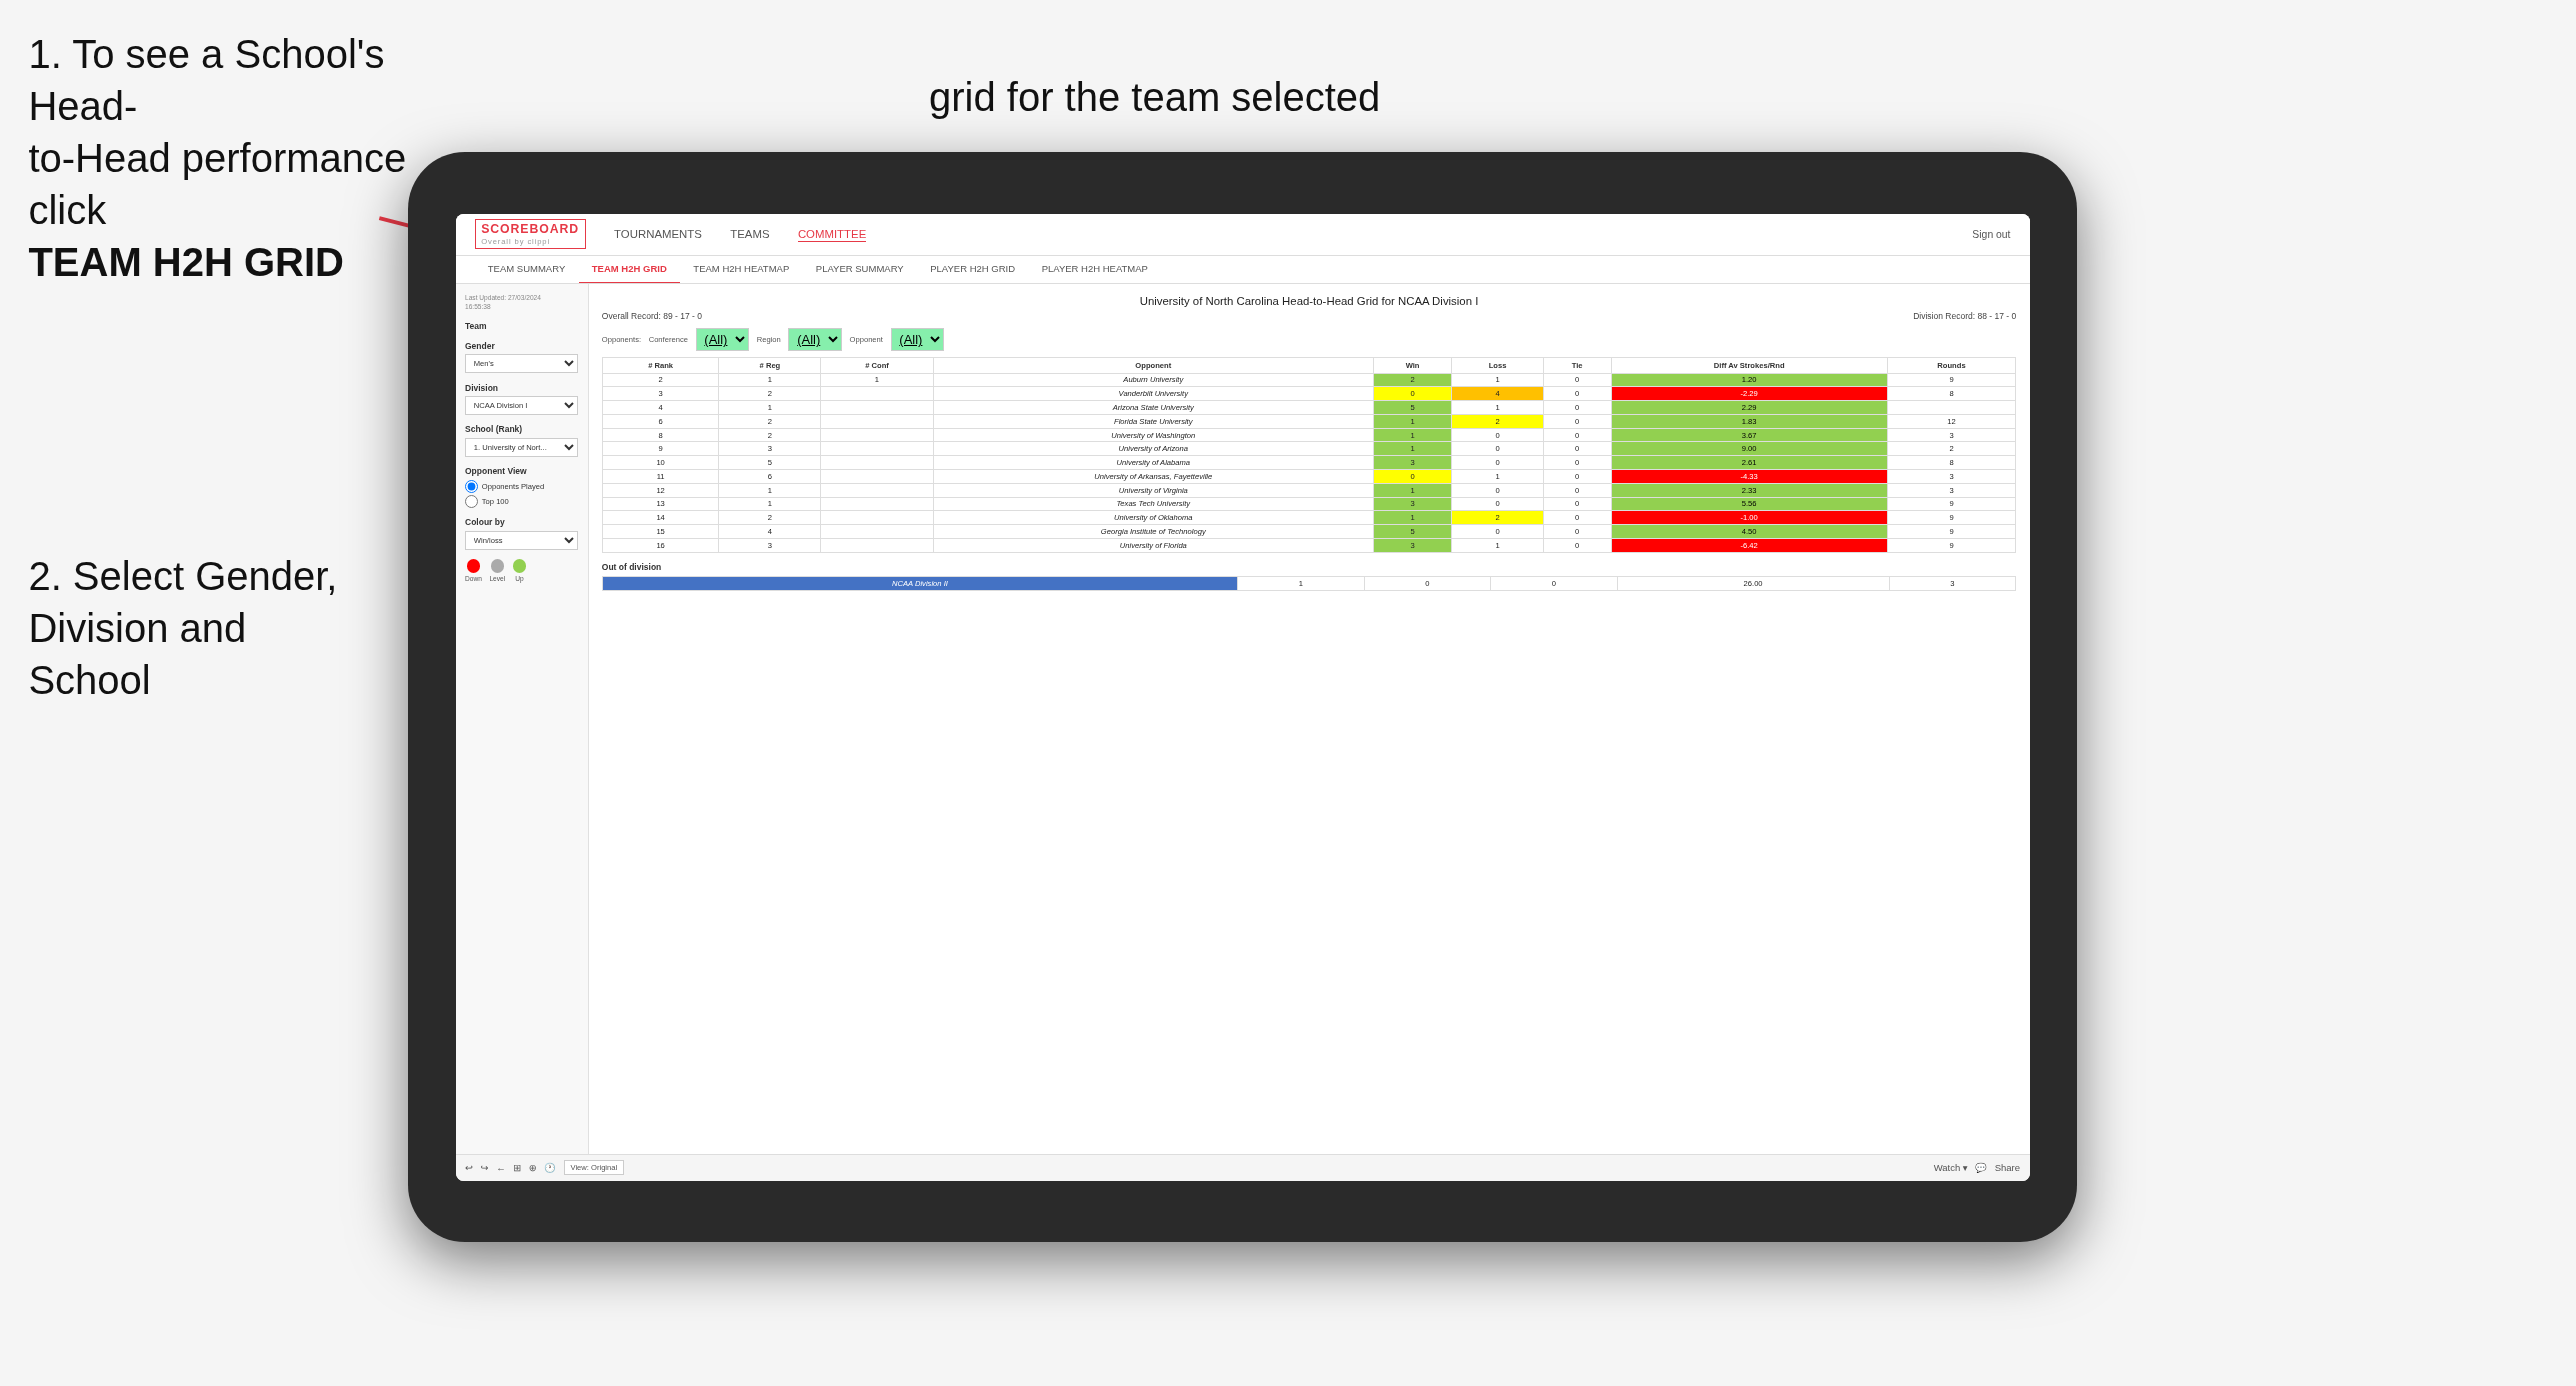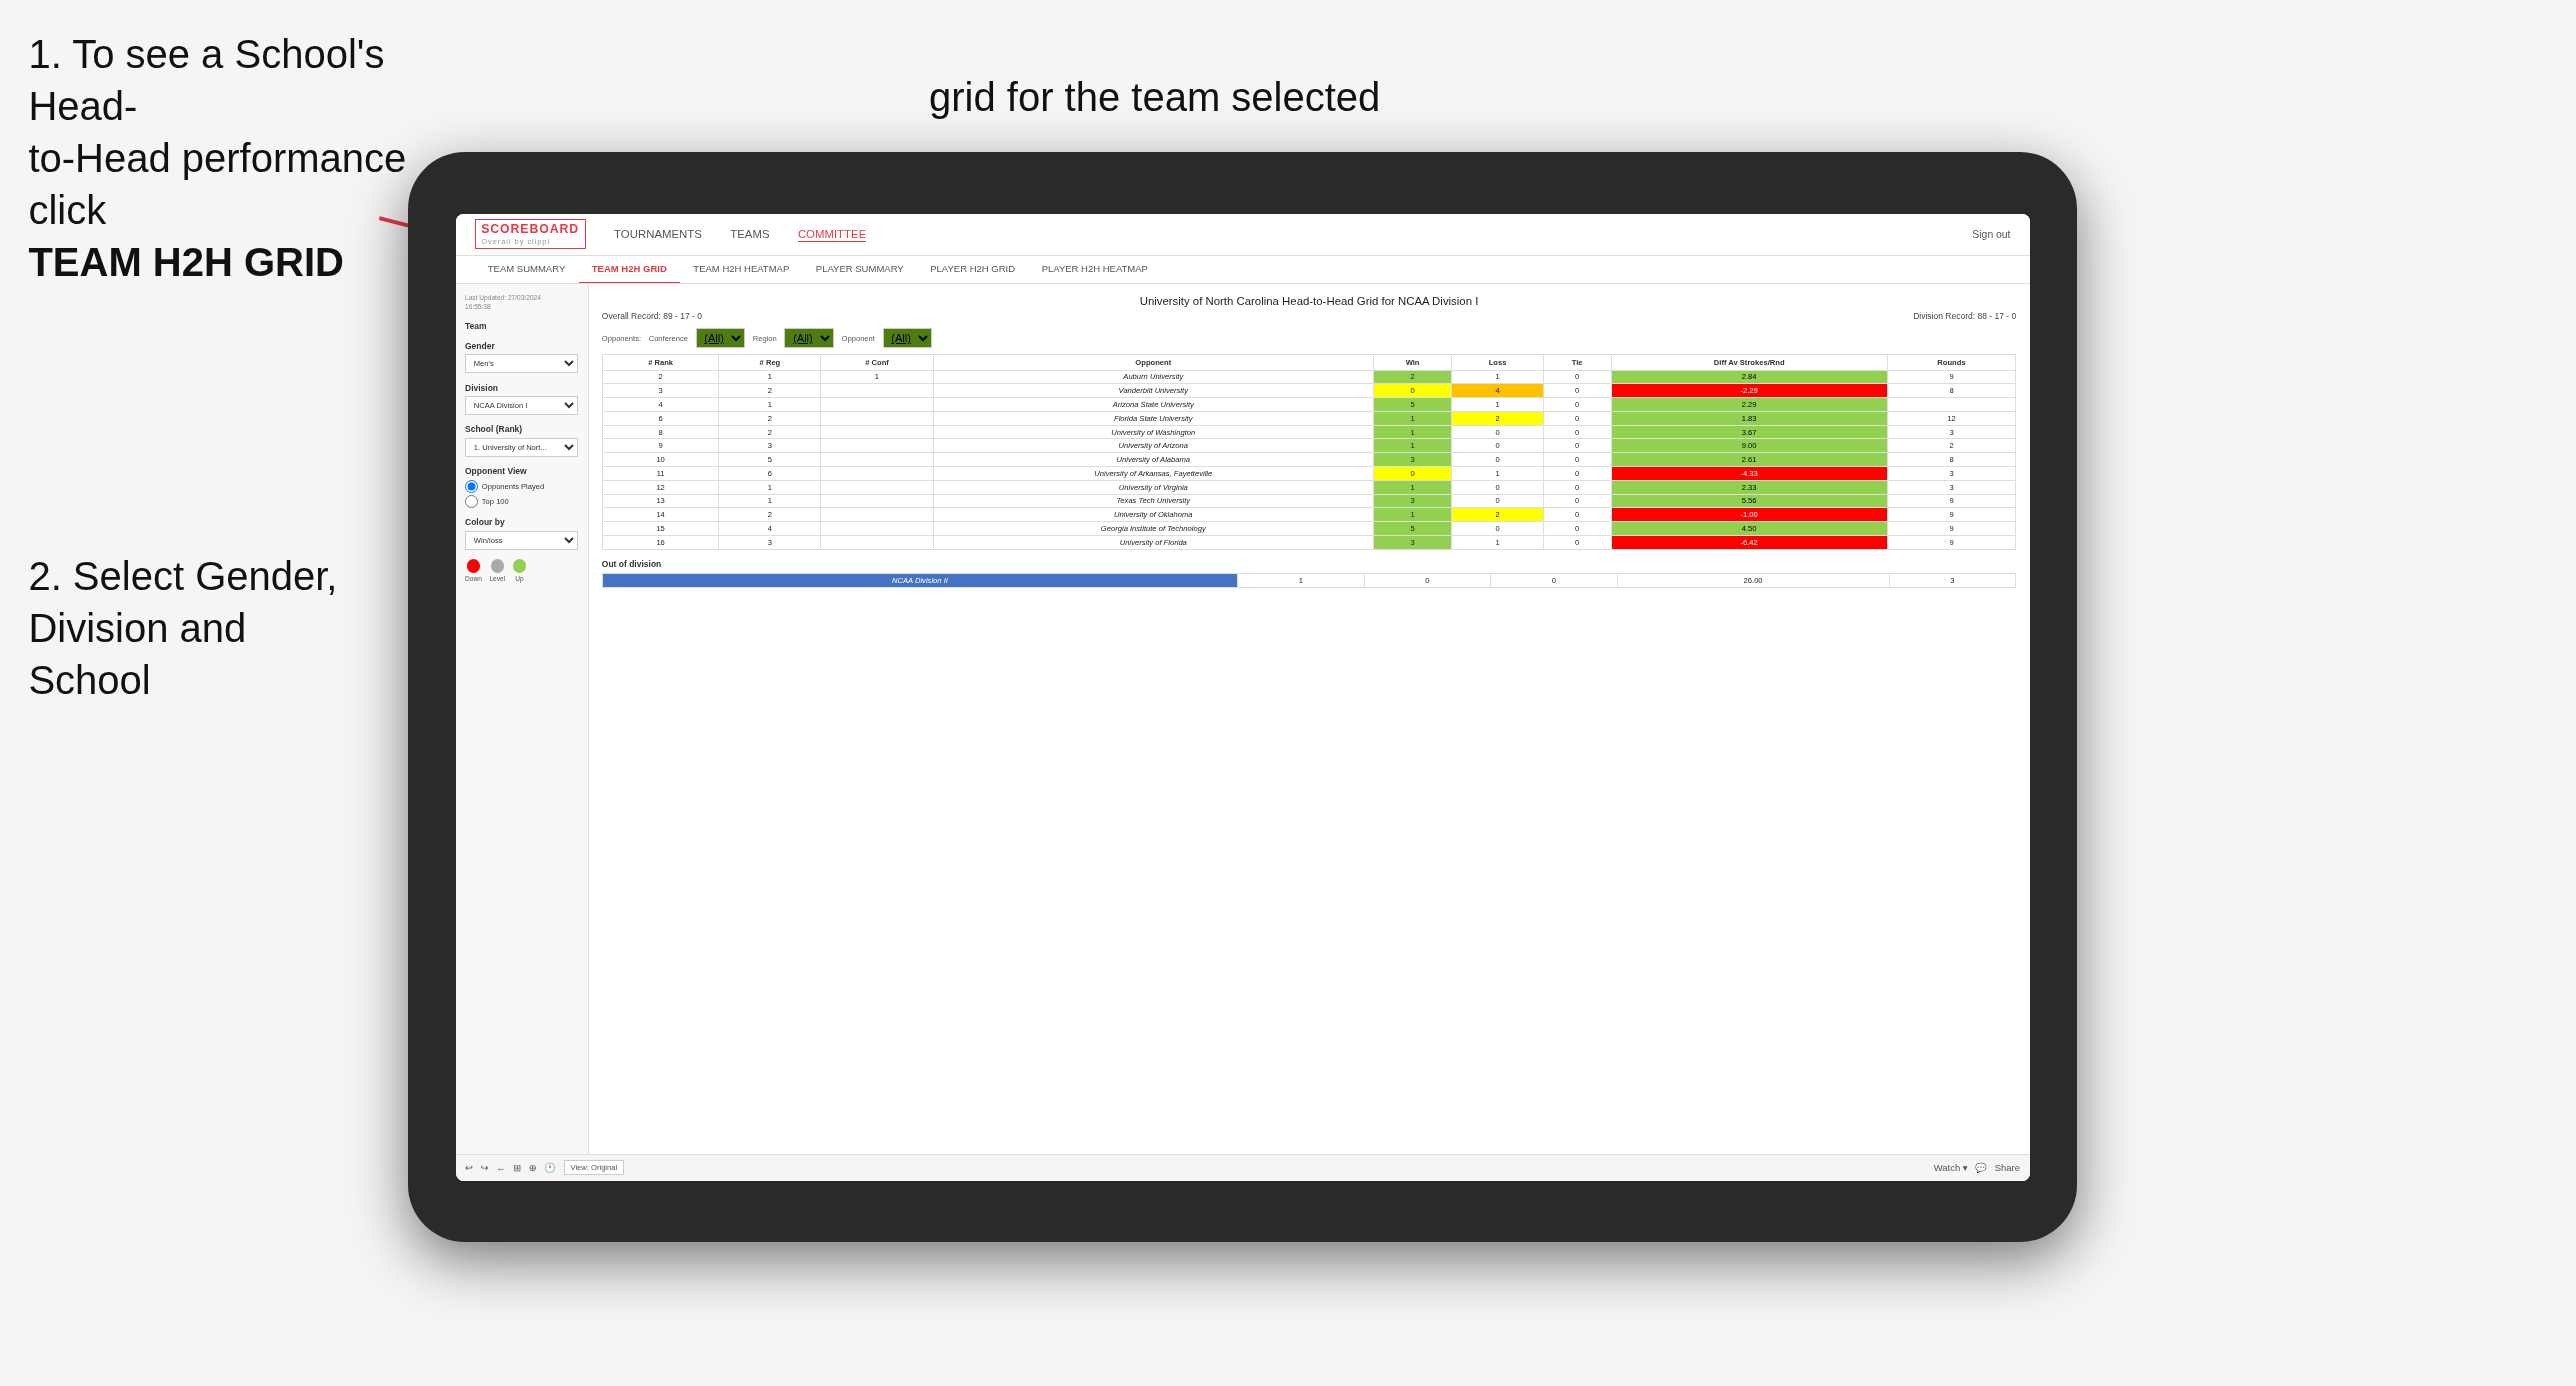--- a/index.html
+++ b/index.html
@@ -215,24 +215,24 @@
     
     .filter-row {
       display: flex;
       gap: 7.6px;
       margin-bottom: 5.7px;
       font-size: 7.6px;
       align-items: center;
     }
     .filter-label { color: #555; }
     .filter-select {
-      font-size: 11px;
+      font-size: 13px;
       padding: 1.9px 3.8px;
       border: 0.9px solid #ccc;
-      background: #4d7c0f;
+      background: #86efac;
       text-decoration: underline;
     }
 
     
     .data-table {
       width: 100%;
       border-collapse: collapse;
       font-size: 7.6px;
     }
     .data-table th {
@@ -467,21 +467,21 @@
           </thead>
           <tbody id="table-body">
           <tr>
     <td>2</td>
     <td>1</td>
     <td>1</td>
     <td class="td-left">Auburn University</td>
     <td style="background:#92d050">2</td>
     <td style="background:#fff">1</td>
     <td style="background:#fff">0</td>
-    <td style="background:#92d050;color:#000">2.84</td>
+    <td style="background:#92d050;color:#000">1.20</td>
     <td>9</td>
   </tr>
               <tr>
     <td>3</td>
     <td>2</td>
     <td></td>
     <td class="td-left">Vanderbilt University</td>
     <td style="background:#ffff00">0</td>
     <td style="background:#ffc000">4</td>
     <td style="background:#fff">0</td>

